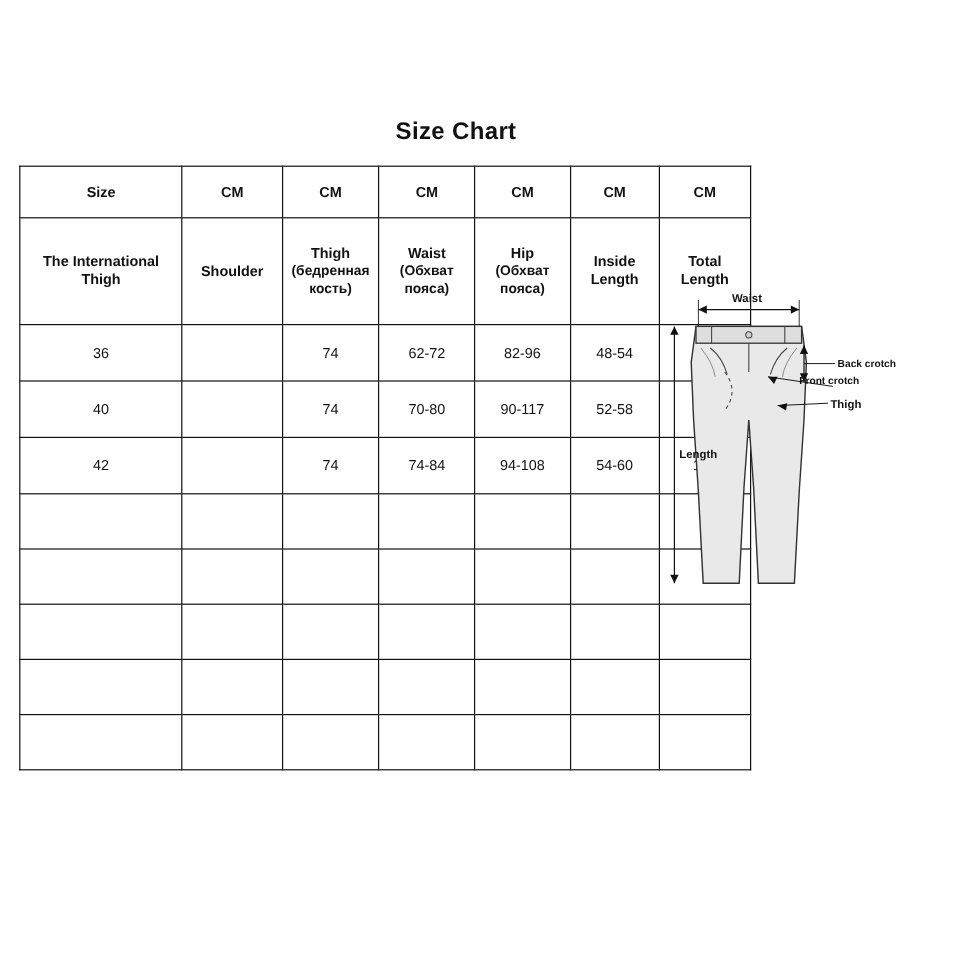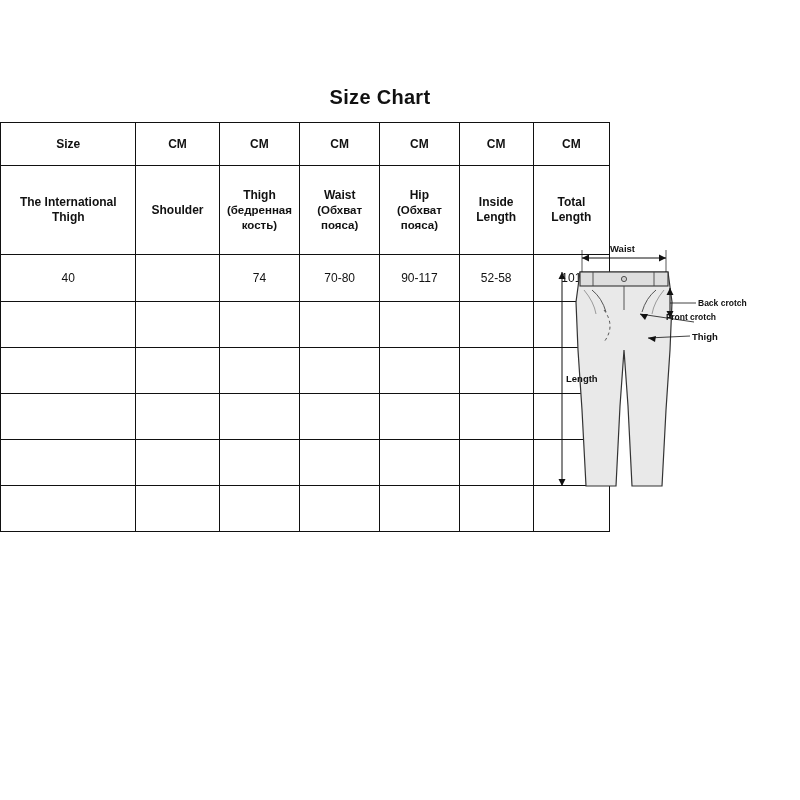--- a/index.html
+++ b/index.html
@@ -24,42 +24,42 @@
   }
 
   
   .title-band {
     position: absolute;
     left: 0;
     top: 72px;
     width: 760px;
     height: 50px;
     display: flex;
-    align-items: center;
+    align-items: flex-end;
     justify-content: center;
   }
   .title-text {
     font-size: 20px;
     font-weight: bold;
     letter-spacing: 0.3px;
     color: #111;
   }
 
   
   .table-wrap {
     position: absolute;
     left: 0;
     top: 122px;
     width: 760px;
   }
   table.size-table {
     border-collapse: collapse;
     table-layout: fixed;
     width: 610px;
-    margin: 0;
+    margin: 16px;
   }
   table.size-table td,
   table.size-table th {
     border: 1px solid #111;
     padding: 2px 3px;
     text-align: center;
     vertical-align: middle;
     font-size: 11.5px;
     font-weight: normal;
     color: #111;
@@ -175,27 +175,45 @@
           <td>
             <div>Inside Length</div>
             <div class="sub"></div>
           </td>
           <td>
             <div>Total Length</div>
             <div class="sub"></div>
           </td>
         </tr>
           <tr class="data-row">
+            <td>36</td>
+            <td></td>
+            <td>74</td>
+            <td>62-72</td>
+            <td>82-96</td>
+            <td>48-54</td>
+            <td>100</td>
+          </tr>
+          <tr class="data-row">
             <td>40</td>
             <td></td>
             <td>74</td>
             <td>70-80</td>
             <td>90-117</td>
             <td>52-58</td>
             <td>101</td>
+          </tr>
+          <tr class="data-row">
+            <td>42</td>
+            <td></td>
+            <td>74</td>
+            <td>74-84</td>
+            <td>94-108</td>
+            <td>54-60</td>
+            <td>102</td>
           </tr>
           <tr class="empty-row">
             <td>&nbsp;</td>
             <td>&nbsp;</td>
             <td>&nbsp;</td>
             <td>&nbsp;</td>
             <td>&nbsp;</td>
             <td>&nbsp;</td>
             <td>&nbsp;</td>
           </tr>

